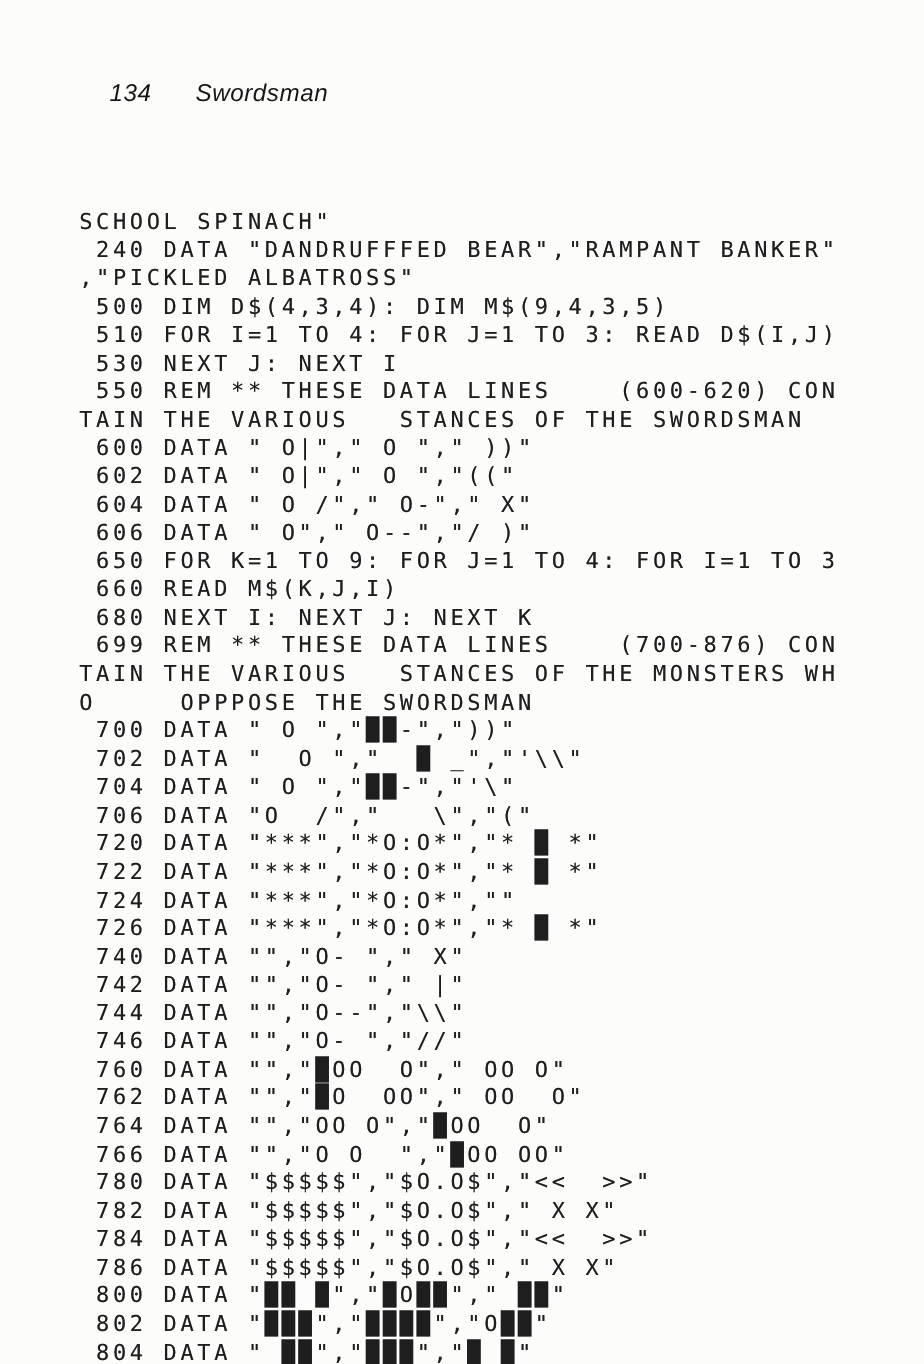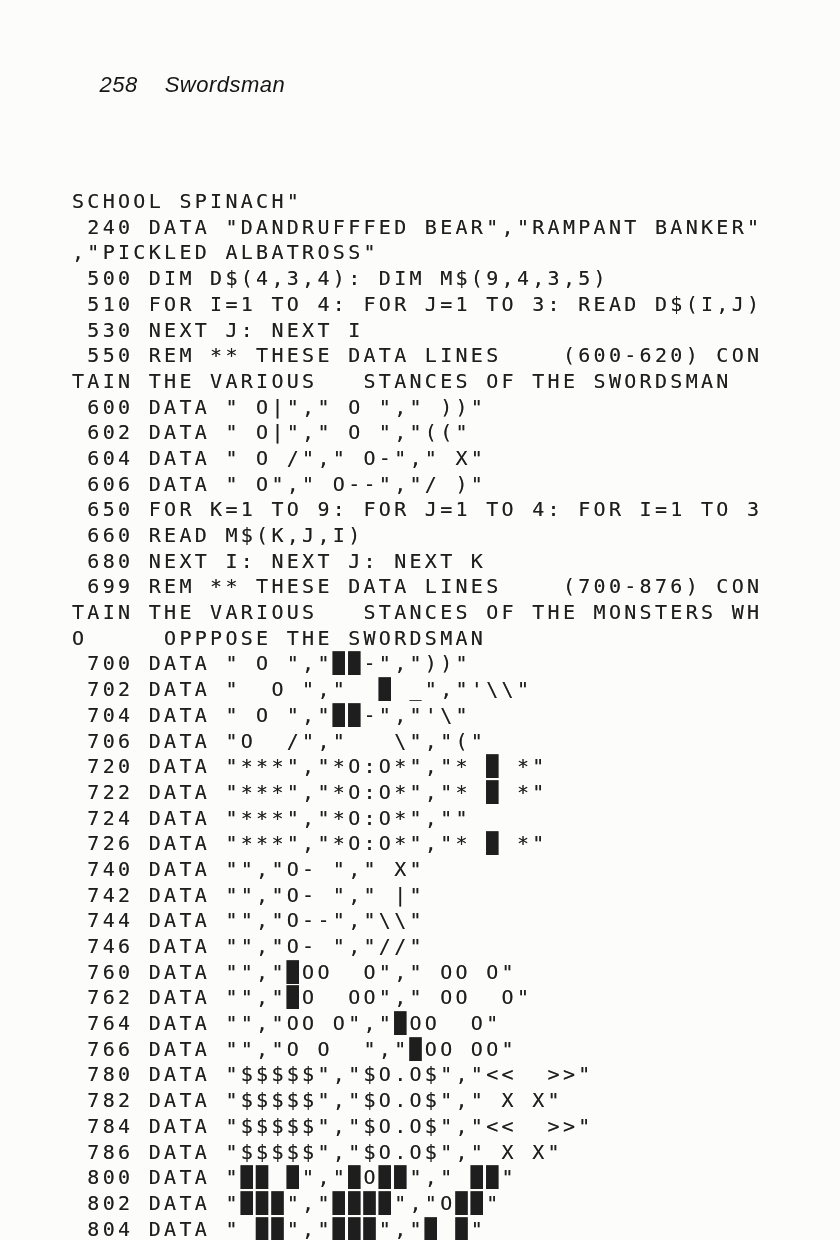--- a/index.html
+++ b/index.html
@@ -12,39 +12,39 @@
   .header{
     position:absolute;
     left:73px;top:46px;
     font-family:"Liberation Sans",sans-serif;
     font-style:italic;
     font-size:22px;
     color:#161616;
     letter-spacing:0.5px;
     white-space:pre;
   }
-  .header .booktitle{margin-left:27px;}
+  .header .booktitle{margin-left:40px;}
   .code{
     position:absolute;
     left:72px;top:112px;
     font-family:"DejaVu Sans Mono",monospace;
     font-size:20px;
     line-height:25.7px;
     letter-spacing:3.3px;
     color:#1e1e1e;
     white-space:pre;
     font-feature-settings:"zero" 1;
     text-shadow:0 0 0.5px rgba(20,20,20,0.55);
   }
   .code-line{height:25.7px;}
 </style>
 </head>
 <body>
 
 <div class="page">
   <div class="header">
-    <span class="pagenum">258</span><span class="booktitle">Swordsman</span>
+    <span class="pagenum">134</span><span class="booktitle">Swordsman</span>
   </div>
 
   <div class="code">
     
   <div class="code-line">SCHOOL SPINACH"</div><div class="code-line"> 240 DATA "DANDRUFFFED BEAR","RAMPANT BANKER"</div><div class="code-line">,"PICKLED ALBATROSS"</div><div class="code-line"> 500 DIM D$(4,3,4): DIM M$(9,4,3,5)</div><div class="code-line"> 510 FOR I=1 TO 4: FOR J=1 TO 3: READ D$(I,J)</div><div class="code-line"> 530 NEXT J: NEXT I</div><div class="code-line"> 550 REM ** THESE DATA LINES    (600-620) CON</div><div class="code-line">TAIN THE VARIOUS   STANCES OF THE SWORDSMAN</div><div class="code-line"> 600 DATA " O|"," O "," ))"</div><div class="code-line"> 602 DATA " O|"," O ","(("</div><div class="code-line"> 604 DATA " O /"," O-"," X"</div><div class="code-line"> 606 DATA " O"," O--","/ )"</div><div class="code-line"> 650 FOR K=1 TO 9: FOR J=1 TO 4: FOR I=1 TO 3</div><div class="code-line"> 660 READ M$(K,J,I)</div><div class="code-line"> 680 NEXT I: NEXT J: NEXT K</div><div class="code-line"> 699 REM ** THESE DATA LINES    (700-876) CON</div><div class="code-line">TAIN THE VARIOUS   STANCES OF THE MONSTERS WH</div><div class="code-line">O     OPPPOSE THE SWORDSMAN</div><div class="code-line"> 700 DATA " O ","██-","))"</div><div class="code-line"> 702 DATA "  O ","  █ _","'\\"</div><div class="code-line"> 704 DATA " O ","██-","'\"</div><div class="code-line"> 706 DATA "O  /","   \","("</div><div class="code-line"> 720 DATA "***","*O:O*","* █ *"</div><div class="code-line"> 722 DATA "***","*O:O*","* █ *"</div><div class="code-line"> 724 DATA "***","*O:O*",""</div><div class="code-line"> 726 DATA "***","*O:O*","* █ *"</div><div class="code-line"> 740 DATA "","O- "," X"</div><div class="code-line"> 742 DATA "","O- "," |"</div><div class="code-line"> 744 DATA "","O--","\\"</div><div class="code-line"> 746 DATA "","O- ","//"</div><div class="code-line"> 760 DATA "","█OO  O"," OO O"</div><div class="code-line"> 762 DATA "","█O  OO"," OO  O"</div><div class="code-line"> 764 DATA "","OO O","█OO  O"</div><div class="code-line"> 766 DATA "","O O  ","█OO OO"</div><div class="code-line"> 780 DATA "$$$$$","$O.O$","&lt;&lt;  &gt;&gt;"</div><div class="code-line"> 782 DATA "$$$$$","$O.O$"," X X"</div><div class="code-line"> 784 DATA "$$$$$","$O.O$","&lt;&lt;  &gt;&gt;"</div><div class="code-line"> 786 DATA "$$$$$","$O.O$"," X X"</div><div class="code-line"> 800 DATA "██ █","█O██"," ██"</div><div class="code-line"> 802 DATA "███","████","O██"</div><div class="code-line"> 804 DATA " ██","███","█ █"</div></div>
 </div>
 
 </body></html>

